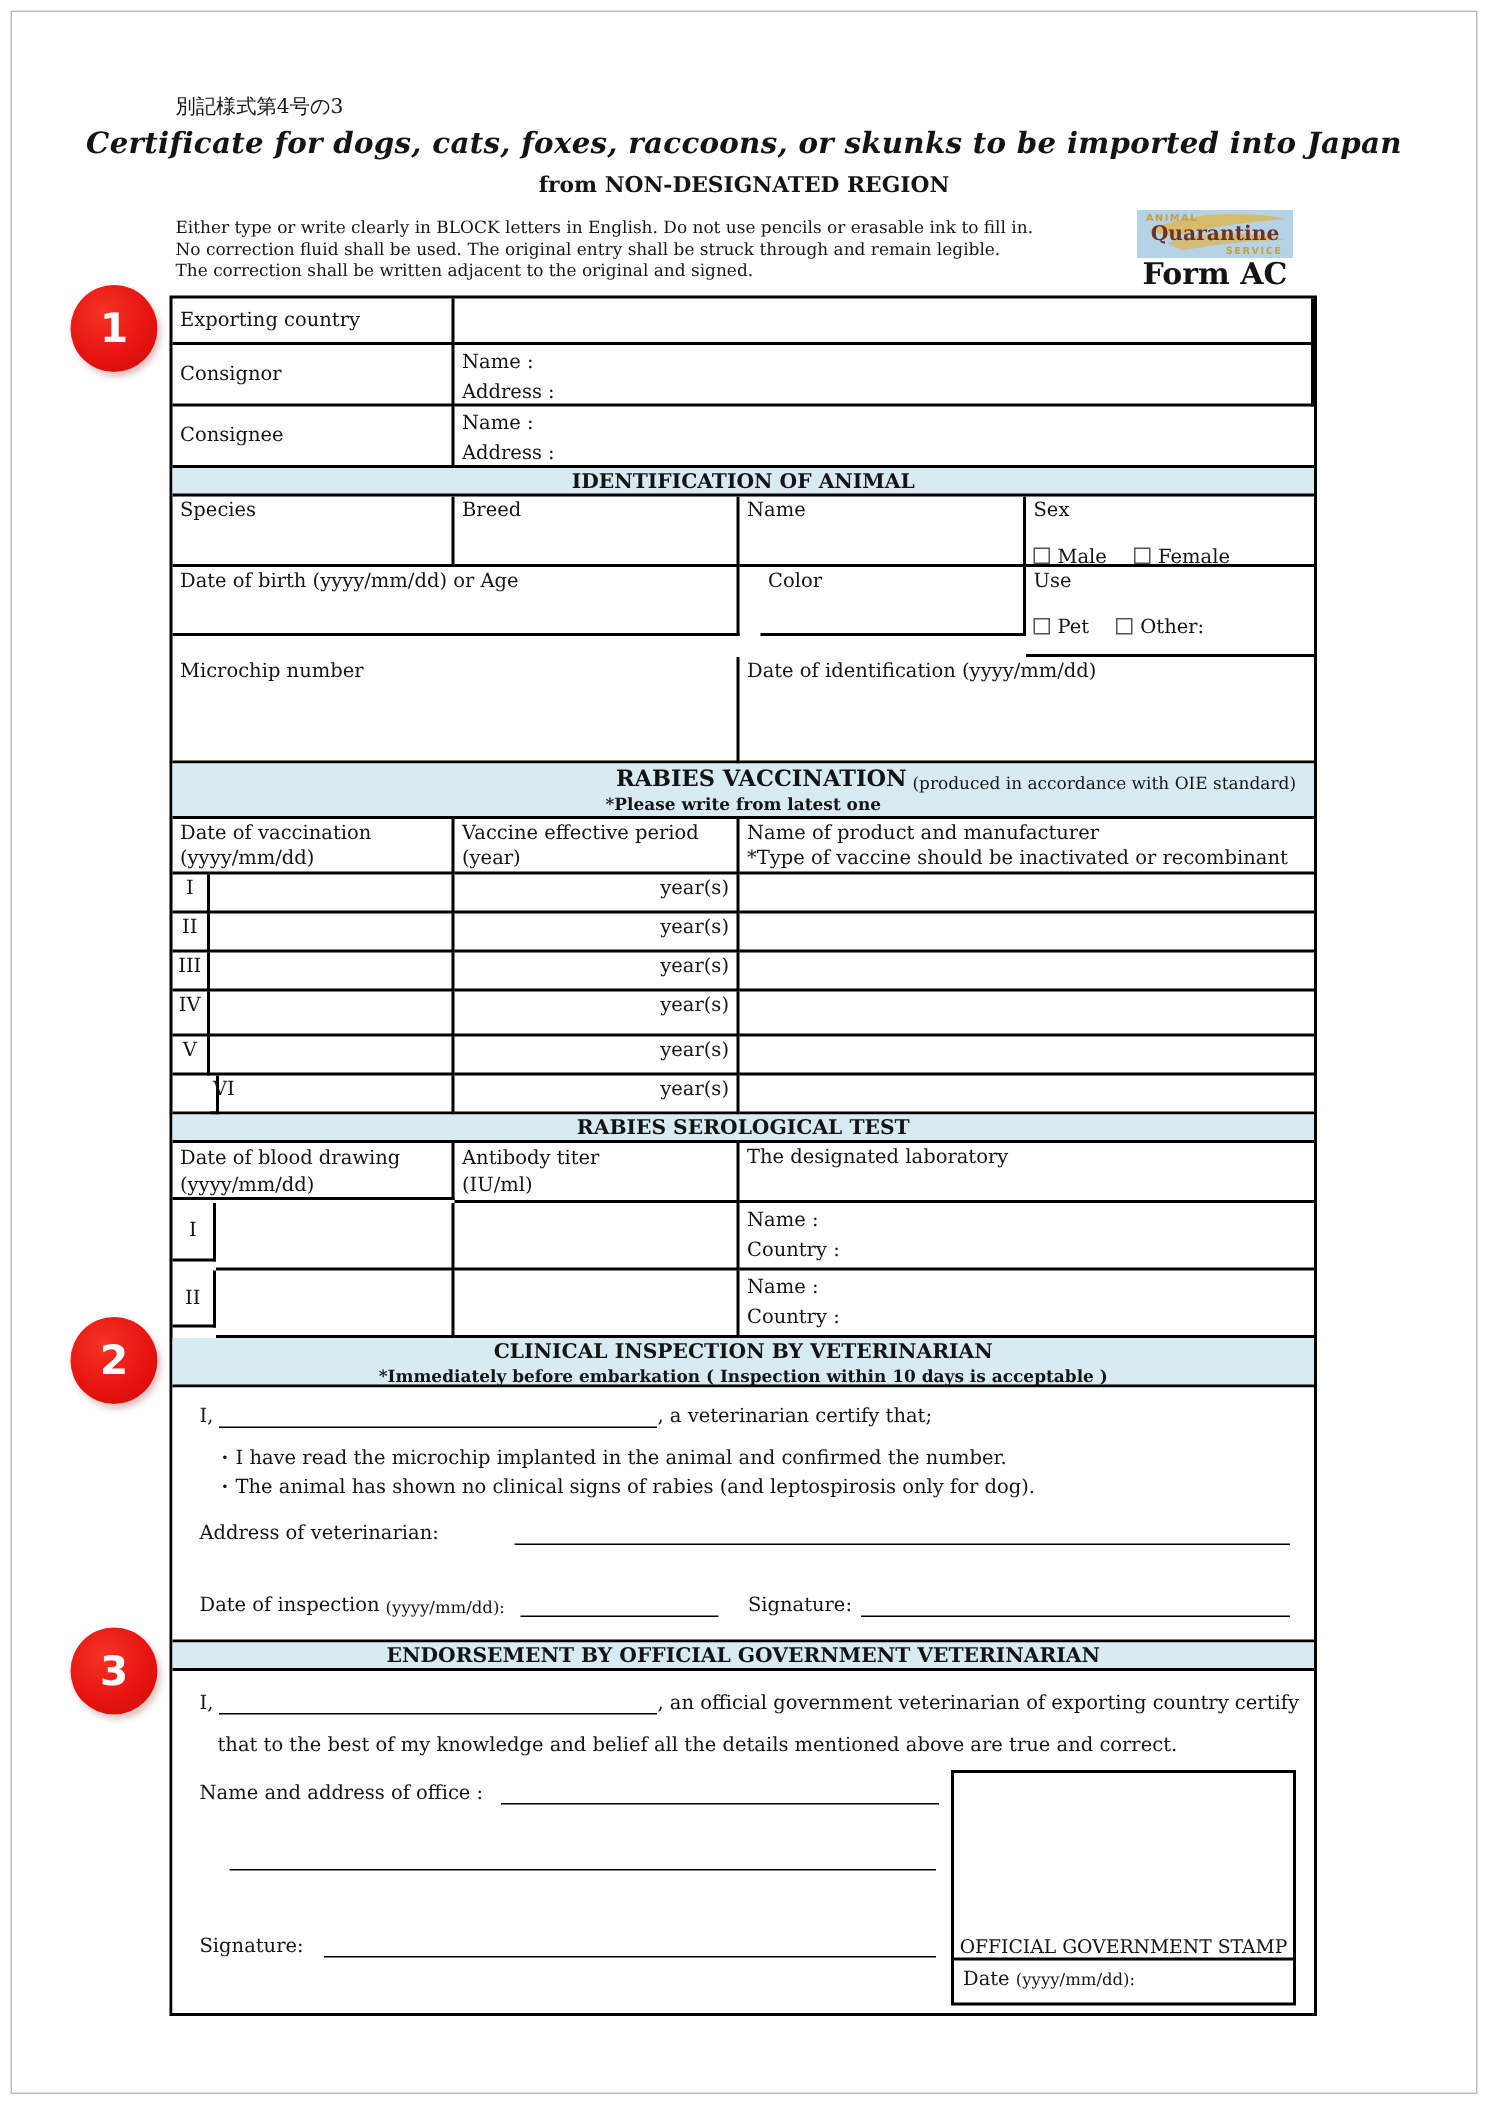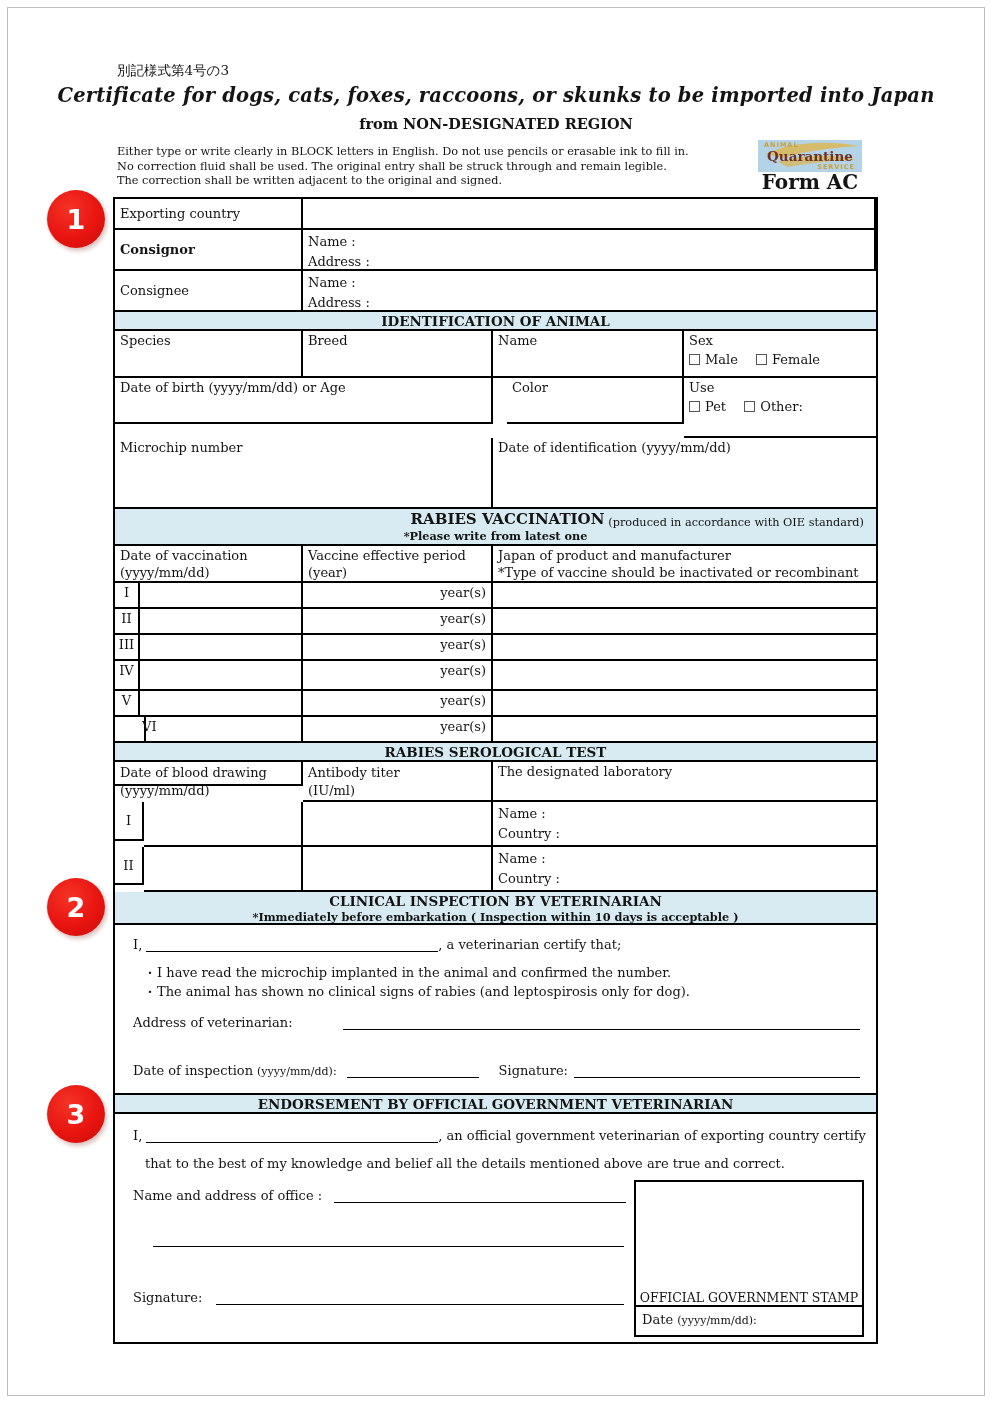--- a/index.html
+++ b/index.html
@@ -67,21 +67,21 @@
   .bar-sub-line { height:16px; font-size:11.3px; line-height:14px; font-weight:bold;text-align:center; }
   .grid { display:grid; }
   .cell { border-right:2px solid #000; border-bottom:2px solid #000; padding:2px 5px; }
   .cell:last-child, .no-r { border-right:none; }
   .vcenter { display:flex; align-items:center; }
   .two-line { line-height:19.5px; }
   .cbx {
     display:inline-block; width:11px; height:11px; border:1.2px solid #555;
     margin-right:5px; vertical-align:-1px; background:#fff;
   }
-  .cbx-row { margin-top:4px; }
+  .cbx-row { margin-top:16px; }
   .cbx-item { margin-right:14px; }
   .num-cell { text-align:center; padding:2px 2px; }
   .unit-cell { text-align:right; padding-right:5px; }
   
   .free-body { position:relative; background:#fff; }
   .fline { border-bottom:1.5px solid #000; height:17px; }
   .frow { position:absolute; display:flex; align-items:flex-end; }
   .small-paren { font-size:11px; }
   .stamp-box {
     position:absolute; left:519px; top:66px; width:230px; height:157px;
@@ -127,21 +127,21 @@
   <div class="marker marker-3">
       <span>3</span>
     </div>
 
   <div class="form-table">
 
     <div class="grid" style="grid-template-columns:188px 1fr; grid-auto-rows:auto;">
       <div class="cell vcenter" style="height:31px;">Exporting country</div>
       <div class="cell" style="height:31px;"></div>
 
-      <div class="cell vcenter" style="height:41px;font-weight:bold;">Consignor</div>
+      <div class="cell vcenter" style="height:41px;">Consignor</div>
       <div class="cell two-line" style="height:41px;">
         <div>Name :</div>
         <div>Address :</div>
       </div>
 
       <div class="cell vcenter" style="height:41px; border-bottom-width:2px;">Consignee</div>
       <div class="cell two-line" style="height:41px; border-bottom-width:2px;">
         <div>Name :</div>
         <div>Address :</div>
       </div>
@@ -187,21 +187,21 @@
       <div class="grid" style="grid-template-columns:188px 190px 1fr;">
         <div class="cell" style="height:37px; line-height:16.5px;">
           <div>Date of vaccination</div>
           <div>(yyyy/mm/dd)</div>
         </div>
         <div class="cell" style="height:37px; line-height:16.5px;">
           <div>Vaccine effective period</div>
           <div>(year)</div>
         </div>
         <div class="cell no-r" style="height:37px; line-height:16.5px;">
-          <div>Japan of product and manufacturer</div>
+          <div>Name of product and manufacturer</div>
           <div>*Type of vaccine should be inactivated or recombinant</div>
         </div>
       </div>
       <div class="grid" style="grid-template-columns:25px 163px 190px 1fr;">
         <div class="cell num-cell" style="height:26px;">I</div>
         <div class="cell"></div>
         <div class="cell unit-cell"><span>year(s)</span></div>
         <div class="cell no-r"></div>
 
         <div class="cell num-cell" style="height:26px;">II</div>
@@ -227,21 +227,21 @@
         <div class="cell num-cell" style="height:26px; border-bottom-width:2px;padding-left:27px;">VI</div>
         <div class="cell" style="border-bottom-width:2px;"></div>
         <div class="cell unit-cell" style="border-bottom-width:2px;"><span>year(s)</span></div>
         <div class="cell no-r" style="border-bottom-width:2px;"></div>
       </div>
     </div>
 
     <div>
       <div class="sec-bar bar-single">RABIES SEROLOGICAL TEST</div>
       <div class="grid" style="grid-template-columns:188px 190px 1fr;">
-        <div class="cell" style="height:24px; line-height:18px;">
+        <div class="cell" style="height:38px; line-height:18px;">
           <div>Date of blood drawing</div>
           <div>(yyyy/mm/dd)</div>
         </div>
         <div class="cell" style="height:40px; line-height:18px;">
           <div>Antibody titer</div>
           <div>(IU/ml)</div>
         </div>
         <div class="cell no-r" style="height:40px;">The designated laboratory</div>
       </div>
       <div class="grid" style="grid-template-columns:29px 159px 190px 1fr;">

